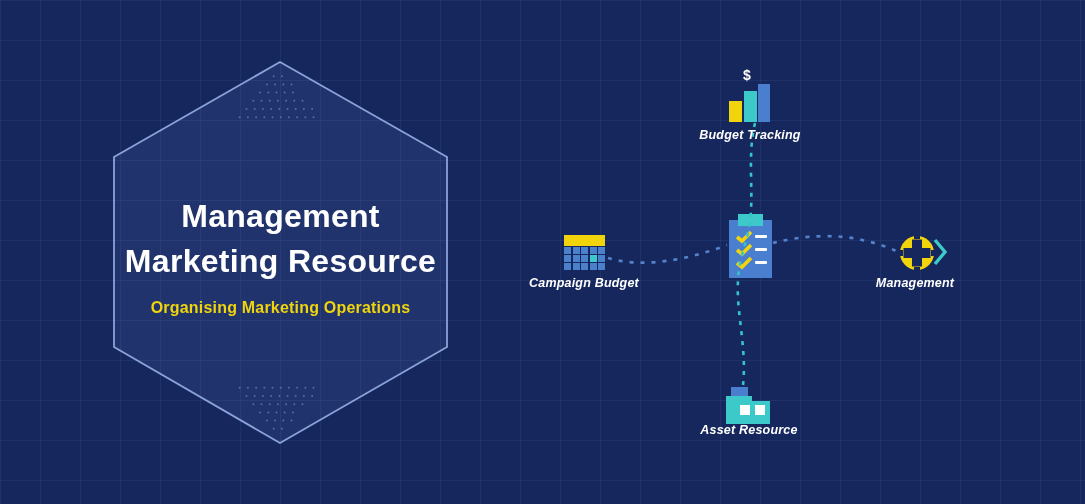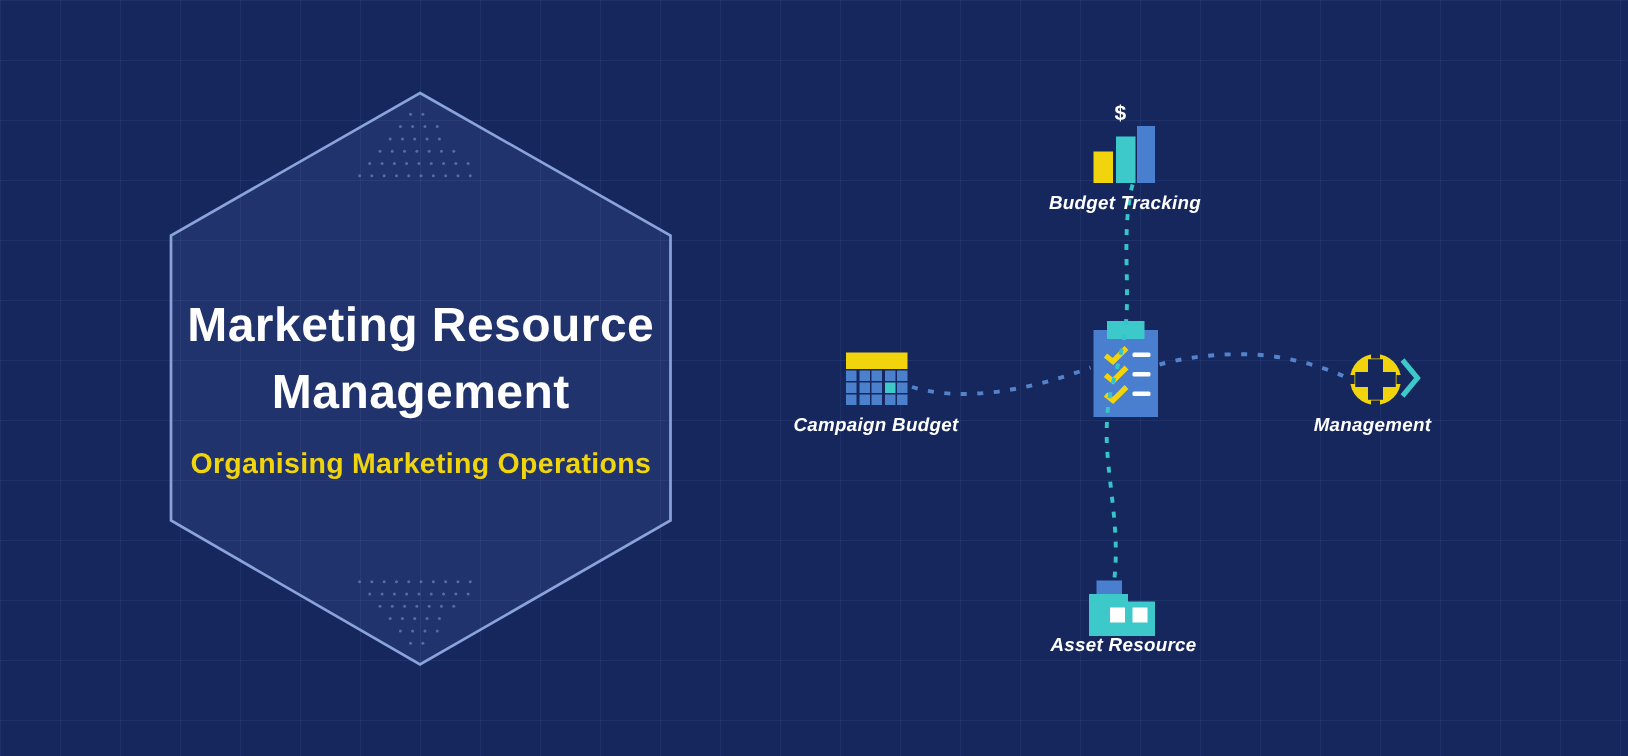--- a/index.html
+++ b/index.html
@@ -10,21 +10,21 @@
       linear-gradient(rgba(125,158,218,0.09) 1px, transparent 1px),
       linear-gradient(90deg, rgba(125,158,218,0.09) 1px, transparent 1px);
     background-size:40px 40px;
     font-family:"Liberation Sans", sans-serif;
   }
   .abs{position:absolute;}
   
   #hex-svg{left:0;top:0;z-index:1;}
   .title-block{left:78px;top:194px;width:405px;text-align:center;z-index:2;}
   .title-line{color:#ffffff;font-size:32px;font-weight:bold;line-height:45px;letter-spacing:.3px;margin:0;}
-  .subtitle{color:#f0d40c;font-size:19px;font-weight:bold;margin-top:15px;letter-spacing:.2px;}
+  .subtitle{color:#f0d40c;font-size:16px;font-weight:bold;margin-top:15px;letter-spacing:.2px;}
   
   .node-label{width:160px;text-align:center;color:#ffffff;font-size:12.5px;font-weight:bold;letter-spacing:.2px;z-index:5;font-style:italic;}
   
   .dollar{color:#ffffff;font-size:14px;font-weight:bold;z-index:4;}
   .bar{z-index:4;}
   
   .calendar{left:564px;top:235px;width:41px;height:35px;z-index:4;}
   .cal-header{position:absolute;left:0;top:0;width:41px;height:11px;background:#f2d40c;}
   .cal-grid{position:absolute;left:0;top:12px;width:41px;height:23px;display:grid;
     grid-template-columns:repeat(5,1fr);grid-template-rows:repeat(3,1fr);gap:1.5px;}
@@ -124,22 +124,22 @@
       <circle cx="272.5" cy="387.8" r="1" fill="rgba(150,178,228,0.45)"></circle>
       <circle cx="280.7" cy="387.8" r="1" fill="rgba(150,178,228,0.45)"></circle>
       <circle cx="288.9" cy="387.8" r="1" fill="rgba(150,178,228,0.45)"></circle>
       <circle cx="297.1" cy="387.8" r="1" fill="rgba(150,178,228,0.45)"></circle>
       <circle cx="305.3" cy="387.8" r="1" fill="rgba(150,178,228,0.45)"></circle>
       <circle cx="313.5" cy="387.8" r="1" fill="rgba(150,178,228,0.45)"></circle>
     </g>
 </svg>
 
 <div class="abs title-block">
+  <div class="title-line">Management</div>
   <div class="title-line">Marketing Resource</div>
-  <div class="title-line">Management</div>
   <div class="subtitle">Organising Marketing Operations</div>
 </div>
 
 <div class="abs clipboard">
   <div class="clip-body"></div>
   <div class="clip-top"></div>
   <div class="clip-row" style="top:16px">
     <svg width="18" height="14">
         <path d="M2,7 L7,11 L16,2" fill="none" stroke="#f2d40c" stroke-width="3.6"></path>
       </svg>

